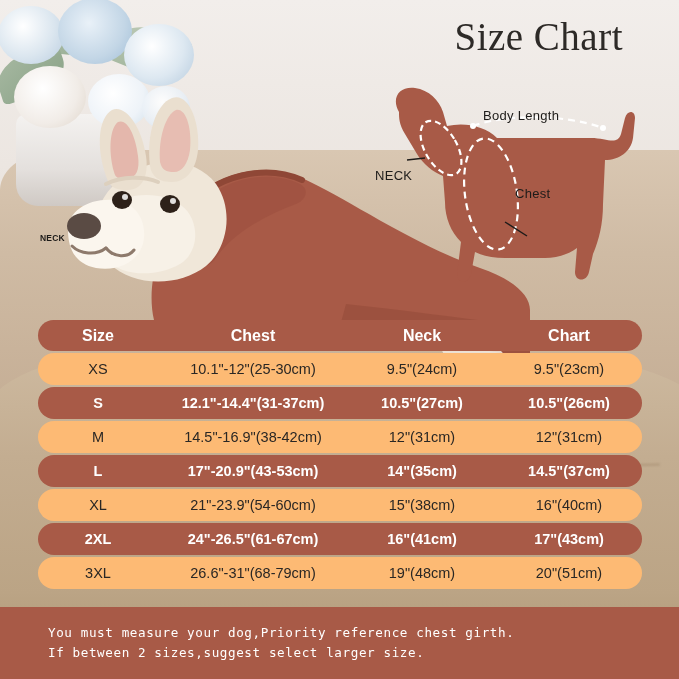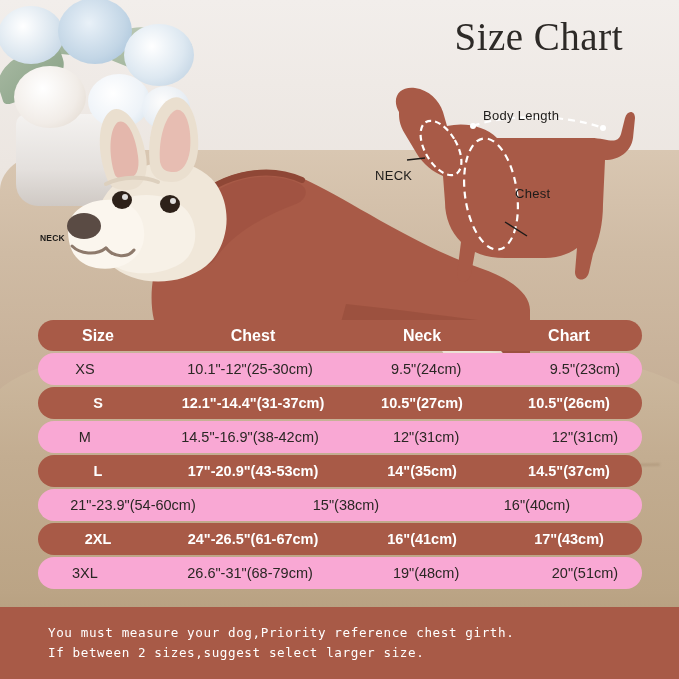--- a/index.html
+++ b/index.html
@@ -108,21 +108,21 @@
     font-size: 14.5px;
     color: #2a2724;
   }
   .row.head {
     background: #a85a47;
     color: #fff;
     font-weight: 700;
     height: 31px;
     font-size: 16px;
   }
-  .row.odd  { background: #f9a8d4; gap: 44px; }
+  .row.odd  { background: #fdba74; }
   .row.even { background: #a85a47; color: #ffffff; font-weight: 700; }
   .cell { text-align: center; }
   .c-size   { width: 120px; }
   .c-chest  { width: 190px; }
   .c-neck   { width: 148px; }
   .c-length { width: 146px; }
 
   
   .footer {
     position: absolute; left: 0; bottom: 0; width: 679px; height: 72px;
@@ -266,20 +266,21 @@
       <div class="cell c-neck">12"(31cm)</div>
       <div class="cell c-length">12"(31cm)</div>
     </div>
     <div class="row even">
       <div class="cell c-size">L</div>
       <div class="cell c-chest">17"-20.9"(43-53cm)</div>
       <div class="cell c-neck">14"(35cm)</div>
       <div class="cell c-length">14.5"(37cm)</div>
     </div>
     <div class="row odd">
+      <div class="cell c-size">XL</div>
       <div class="cell c-chest">21"-23.9"(54-60cm)</div>
       <div class="cell c-neck">15"(38cm)</div>
       <div class="cell c-length">16"(40cm)</div>
     </div>
     <div class="row even">
       <div class="cell c-size">2XL</div>
       <div class="cell c-chest">24"-26.5"(61-67cm)</div>
       <div class="cell c-neck">16"(41cm)</div>
       <div class="cell c-length">17"(43cm)</div>
     </div>

